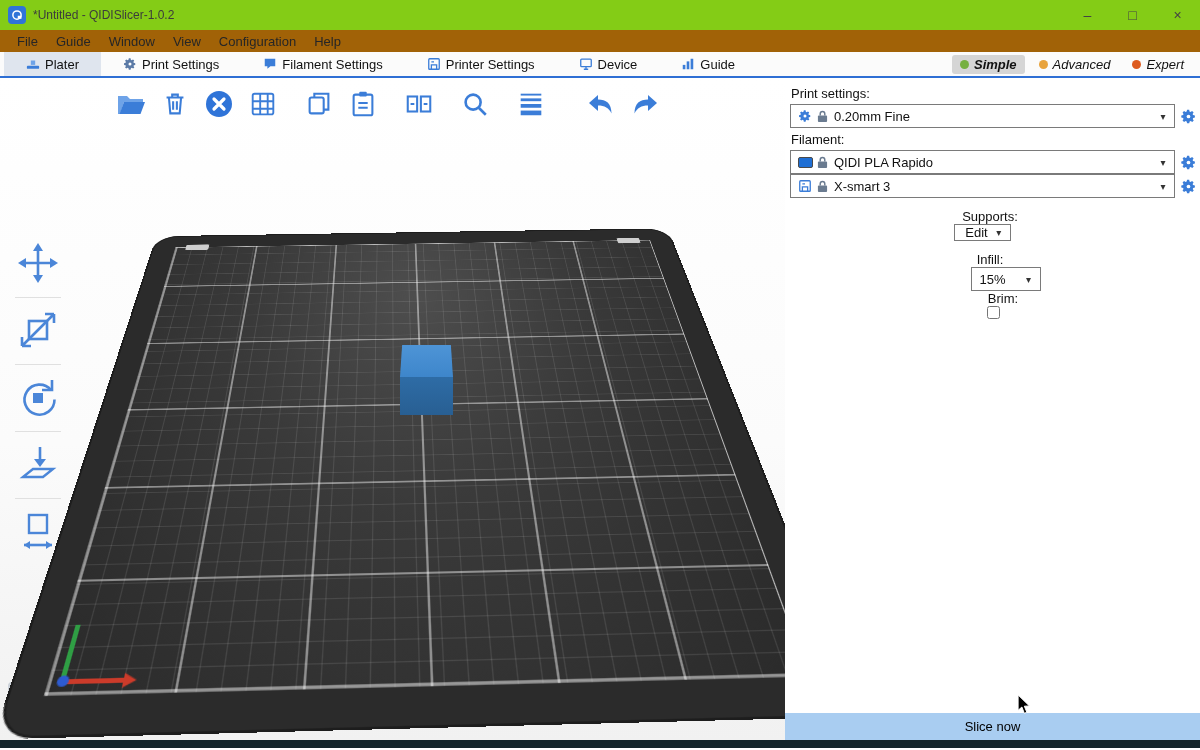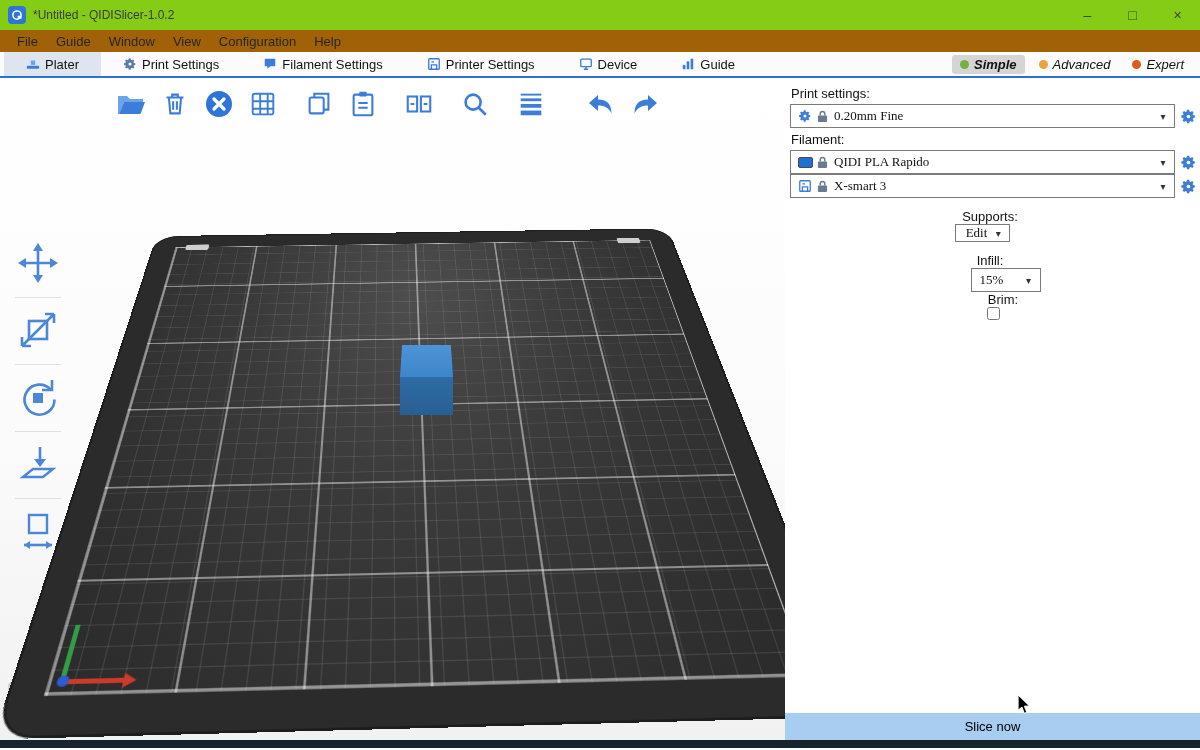--- a/index.html
+++ b/index.html
@@ -71,21 +71,21 @@
   .axis-y { position:absolute; left:0; bottom:0; width:4px; height:50px; background:#2f9e44; }
   .axis-z { position:absolute; left:-2px; bottom:-2px; width:9px; height:9px; border-radius:50%; background:#2d5bd1; }
   .cube { position:absolute; left:400px; top:267px; z-index:3; }
   .cube-top { width:53px; height:32px; background:linear-gradient(180deg,#4e94d6,#3e86cb);
     clip-path:polygon(4% 0, 96% 0, 100% 100%, 0 100%); }
   .cube-front { width:53px; height:38px; background:linear-gradient(180deg,#2e6ca6,#285f93); }
   
   .sidebar { position:relative; width:415px; height:662px; background:#fff; padding:4px 3px 34px 5px; }
   .row-label { margin:4px 0 3px 1px; color:#111; }
   .combo-line { display:flex; align-items:center; }
-  .combo { display:flex; align-items:center; height:24px; border:1px solid #7a7a7a; background:#fff; flex:1; padding-left:4px;font-family:Liberation Serif, serif; }
+  .combo { display:flex; align-items:center; height:24px; border:1px solid #7a7a7a; background:#fff; flex:1; padding-left:4px; }
   .cicon { width:20px; display:flex; align-items:center; justify-content:center; flex:none; }
   .lockwrap { width:14px; display:flex; align-items:center; justify-content:center; margin-right:5px; flex:none; }
   .cval { flex:1; color:#111; white-space:nowrap; overflow:hidden; }
   .carrow { width:22px; text-align:center; color:#333; font-size:10px; flex:none; }
   .gearbtn { width:18px; height:18px; margin-left:4px; flex:none; display:flex; align-items:center; justify-content:center; }
   .inline-row { display:flex; align-items:center; margin-top:11px;flex-direction:column; }
   .inline-row .lbl { margin-right:7px; color:#111; }
   .supports-combo { margin-right:22px; }
   .infill-combo { flex:none; width:70px;margin-left:24px; }
   .brim-lbl { margin-left:26px; margin-right:7px; color:#111; }

